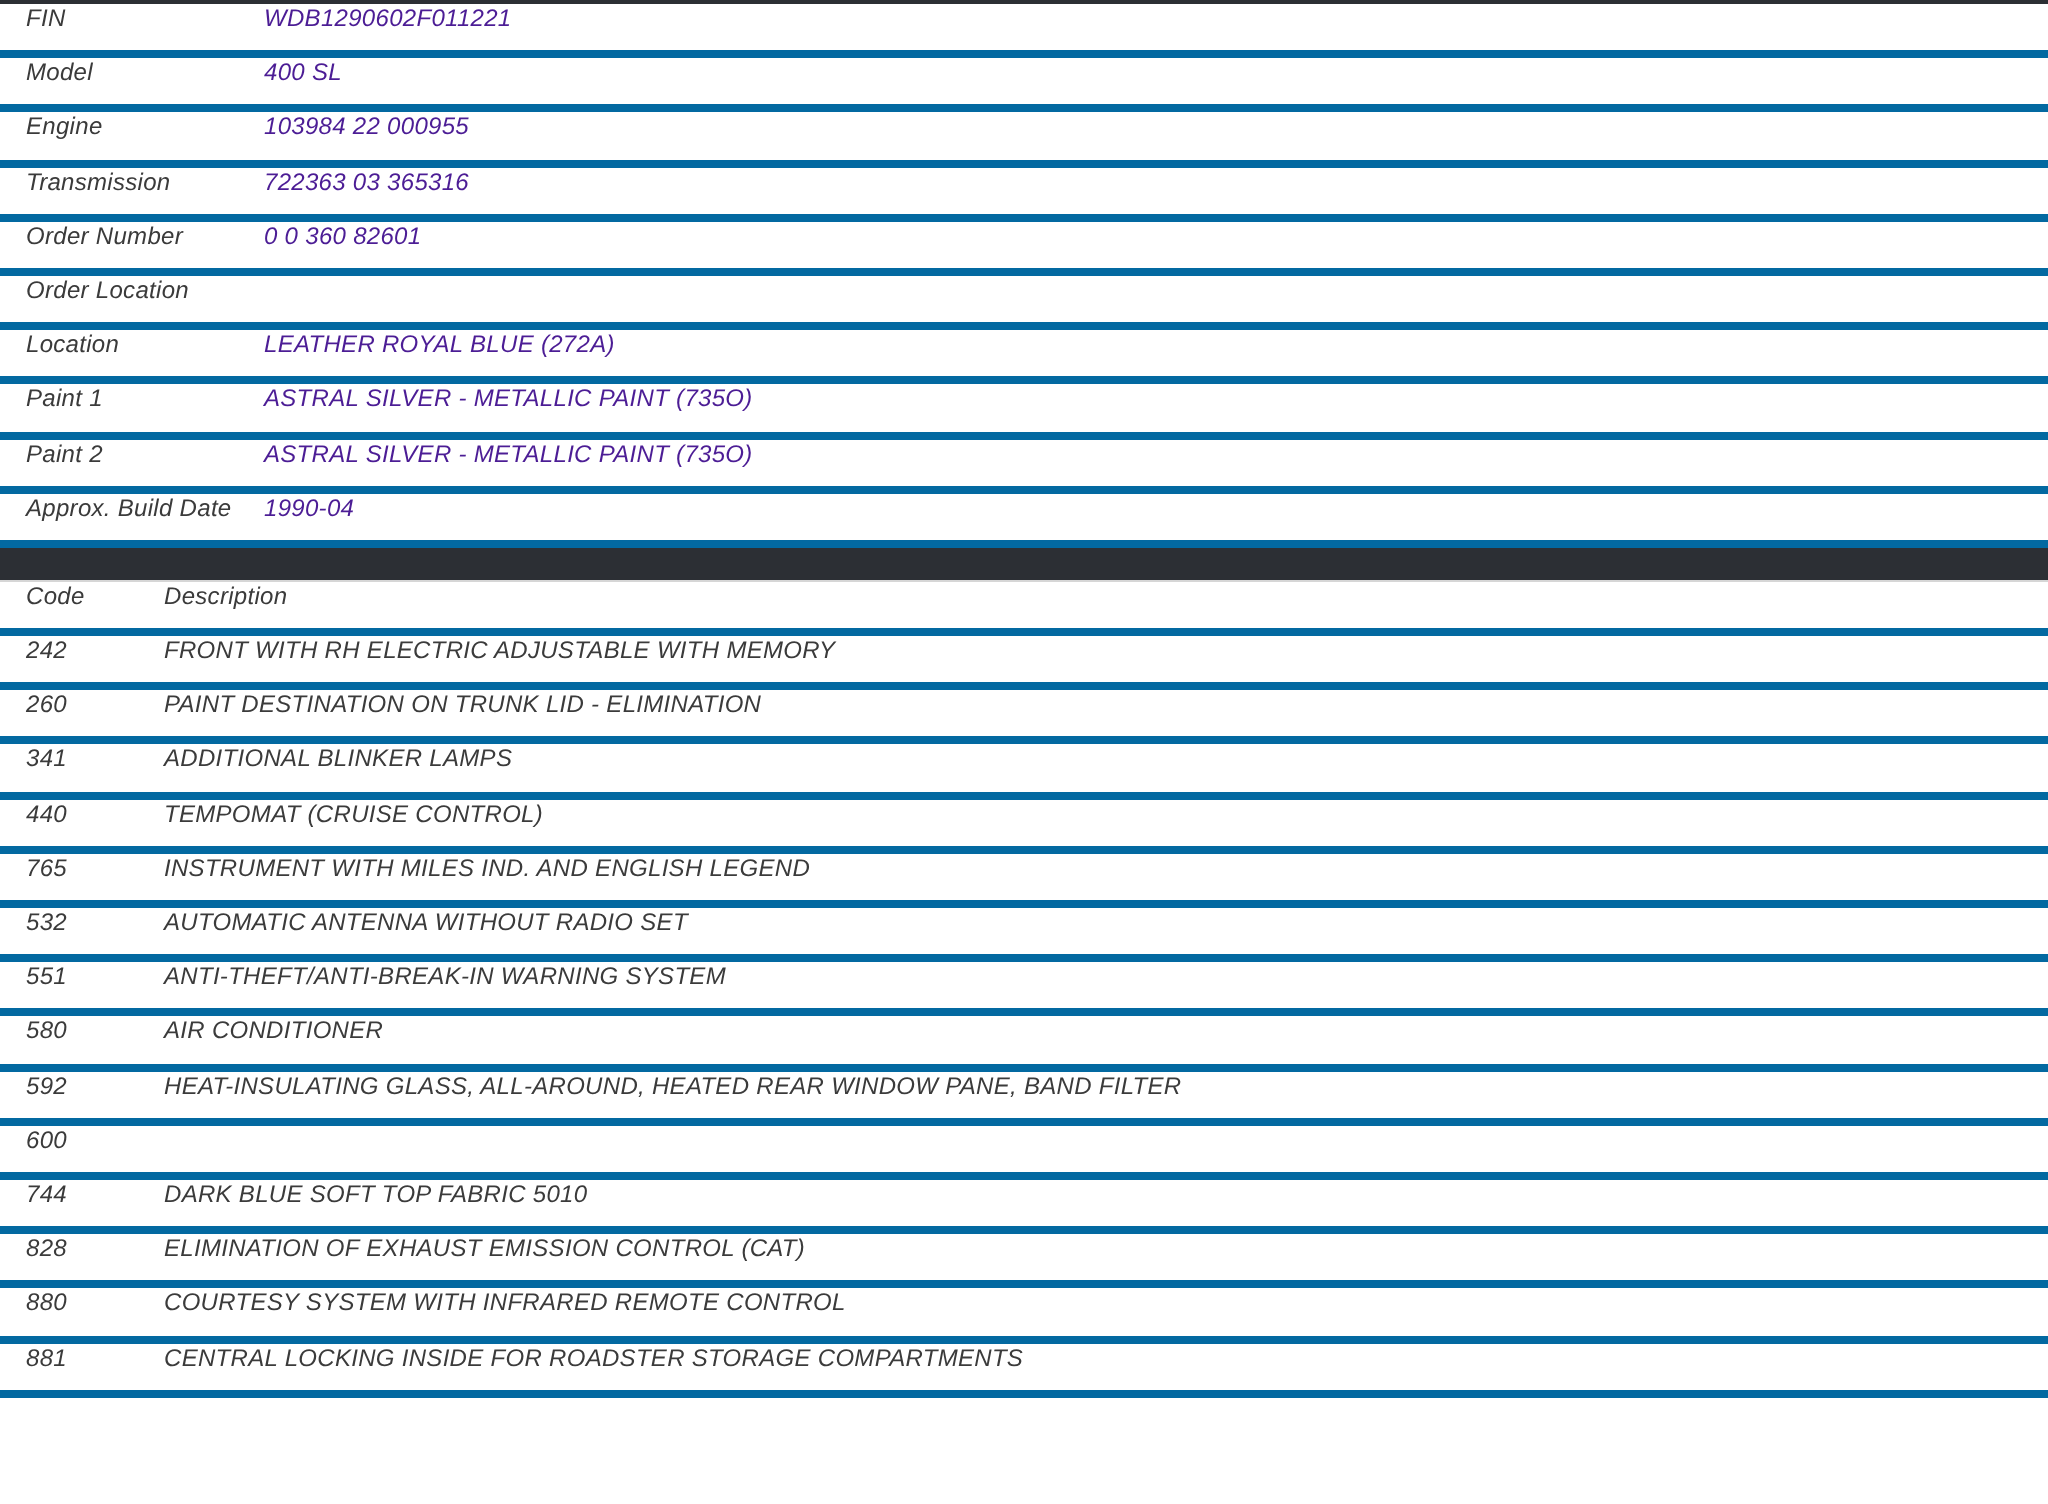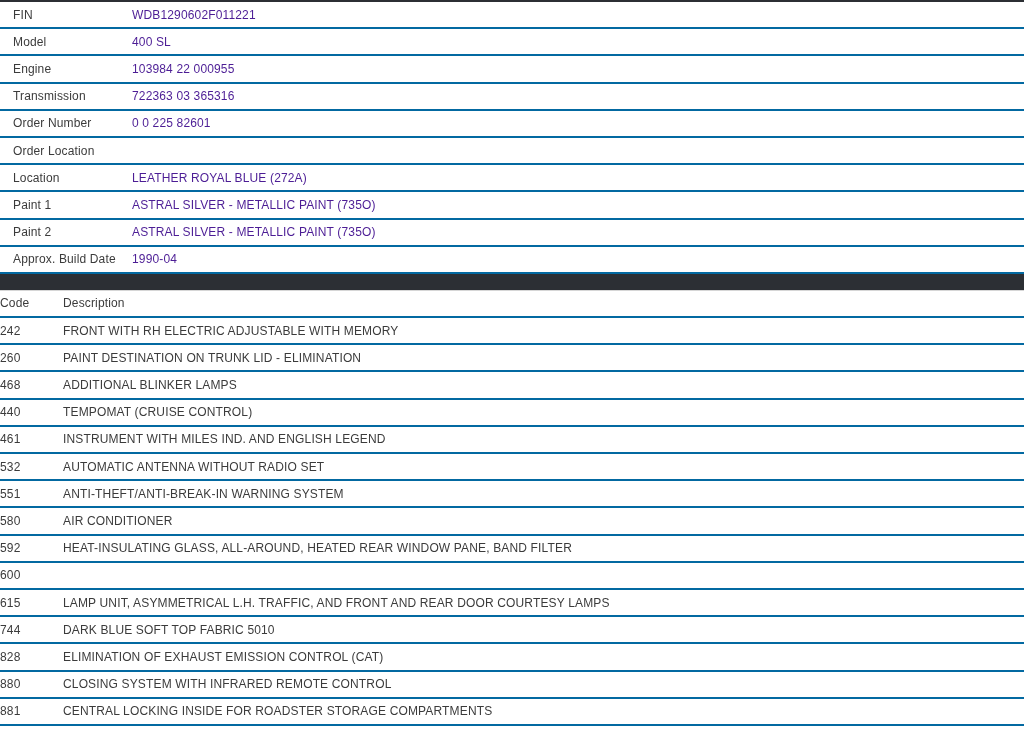--- a/index.html
+++ b/index.html
@@ -15,45 +15,47 @@
     font-size: 12px;
     letter-spacing: 0.15px;
     color: #3b3b3b;
   }
   .top-edge {
     height: 2px;
     background: #2c2f34;
   }
   .info-row, .opt-row, .opt-header-row {
     display: flex;
-    align-items: center;
+    align-items: flex-start;
     height: 27.2px;
     box-sizing: border-box;
-    border-bottom: 2px solid #0369a1;
+    border-bottom: 4px solid #0369a1;
     background: #ffffff;
+    font-style: italic;
   }
   .info-label {
     width: 132px;
     padding-left: 13px;
     box-sizing: border-box;
     flex-shrink: 0;
     color: #3b3b3b;
   }
   .info-value {
     flex: 1;
     color: #4c1d95;
   }
   .section-divider {
     height: 16px;
     background: #2c2f34;
     border-bottom: 1px solid #d6d6d6;
     box-sizing: content-box;
   }
   .opt-code-col {
-    width: 63px;
+    width: 82px;
+    padding-left: 13px;
     box-sizing: border-box;
     flex-shrink: 0;
   }
   .opt-desc-col {
     flex: 1;
   }
   .opt-header-row {
     color: #3b3b3b;
   }
 </style>
@@ -74,21 +76,21 @@
     <div class="info-row">
       <div class="info-label">Engine</div>
       <div class="info-value">103984 22 000955</div>
     </div>
     <div class="info-row">
       <div class="info-label">Transmission</div>
       <div class="info-value">722363 03 365316</div>
     </div>
     <div class="info-row">
       <div class="info-label">Order Number</div>
-      <div class="info-value">0 0 225 82601</div>
+      <div class="info-value">0 0 360 82601</div>
     </div>
     <div class="info-row">
       <div class="info-label">Order Location</div>
     </div>
     <div class="info-row">
       <div class="info-label">Location</div>
       <div class="info-value">LEATHER ROYAL BLUE (272A)</div>
     </div>
     <div class="info-row">
       <div class="info-label">Paint 1</div>
@@ -114,29 +116,29 @@
   <div>
       <div class="opt-row">
         <div class="opt-code-col">242</div>
         <div class="opt-desc-col">FRONT WITH RH ELECTRIC ADJUSTABLE WITH MEMORY</div>
       </div>
       <div class="opt-row">
         <div class="opt-code-col">260</div>
         <div class="opt-desc-col">PAINT DESTINATION ON TRUNK LID - ELIMINATION</div>
       </div>
       <div class="opt-row">
-        <div class="opt-code-col">468</div>
+        <div class="opt-code-col">341</div>
         <div class="opt-desc-col">ADDITIONAL BLINKER LAMPS</div>
       </div>
       <div class="opt-row">
         <div class="opt-code-col">440</div>
         <div class="opt-desc-col">TEMPOMAT (CRUISE CONTROL)</div>
       </div>
       <div class="opt-row">
-        <div class="opt-code-col">461</div>
+        <div class="opt-code-col">765</div>
         <div class="opt-desc-col">INSTRUMENT WITH MILES IND. AND ENGLISH LEGEND</div>
       </div>
       <div class="opt-row">
         <div class="opt-code-col">532</div>
         <div class="opt-desc-col">AUTOMATIC ANTENNA WITHOUT RADIO SET</div>
       </div>
       <div class="opt-row">
         <div class="opt-code-col">551</div>
         <div class="opt-desc-col">ANTI-THEFT/ANTI-BREAK-IN WARNING SYSTEM</div>
       </div>
@@ -145,33 +147,29 @@
         <div class="opt-desc-col">AIR CONDITIONER</div>
       </div>
       <div class="opt-row">
         <div class="opt-code-col">592</div>
         <div class="opt-desc-col">HEAT-INSULATING GLASS, ALL-AROUND, HEATED REAR WINDOW PANE, BAND FILTER</div>
       </div>
       <div class="opt-row">
         <div class="opt-code-col">600</div>
       </div>
       <div class="opt-row">
-        <div class="opt-code-col">615</div>
-        <div class="opt-desc-col">LAMP UNIT, ASYMMETRICAL L.H. TRAFFIC, AND FRONT AND REAR DOOR COURTESY LAMPS</div>
-      </div>
-      <div class="opt-row">
         <div class="opt-code-col">744</div>
         <div class="opt-desc-col">DARK BLUE SOFT TOP FABRIC 5010</div>
       </div>
       <div class="opt-row">
         <div class="opt-code-col">828</div>
         <div class="opt-desc-col">ELIMINATION OF EXHAUST EMISSION CONTROL (CAT)</div>
       </div>
       <div class="opt-row">
         <div class="opt-code-col">880</div>
-        <div class="opt-desc-col">CLOSING SYSTEM WITH INFRARED REMOTE CONTROL</div>
+        <div class="opt-desc-col">COURTESY SYSTEM WITH INFRARED REMOTE CONTROL</div>
       </div>
       <div class="opt-row">
         <div class="opt-code-col">881</div>
         <div class="opt-desc-col">CENTRAL LOCKING INSIDE FOR ROADSTER STORAGE COMPARTMENTS</div>
       </div>
     </div>
 </div>
 
 </body></html>

